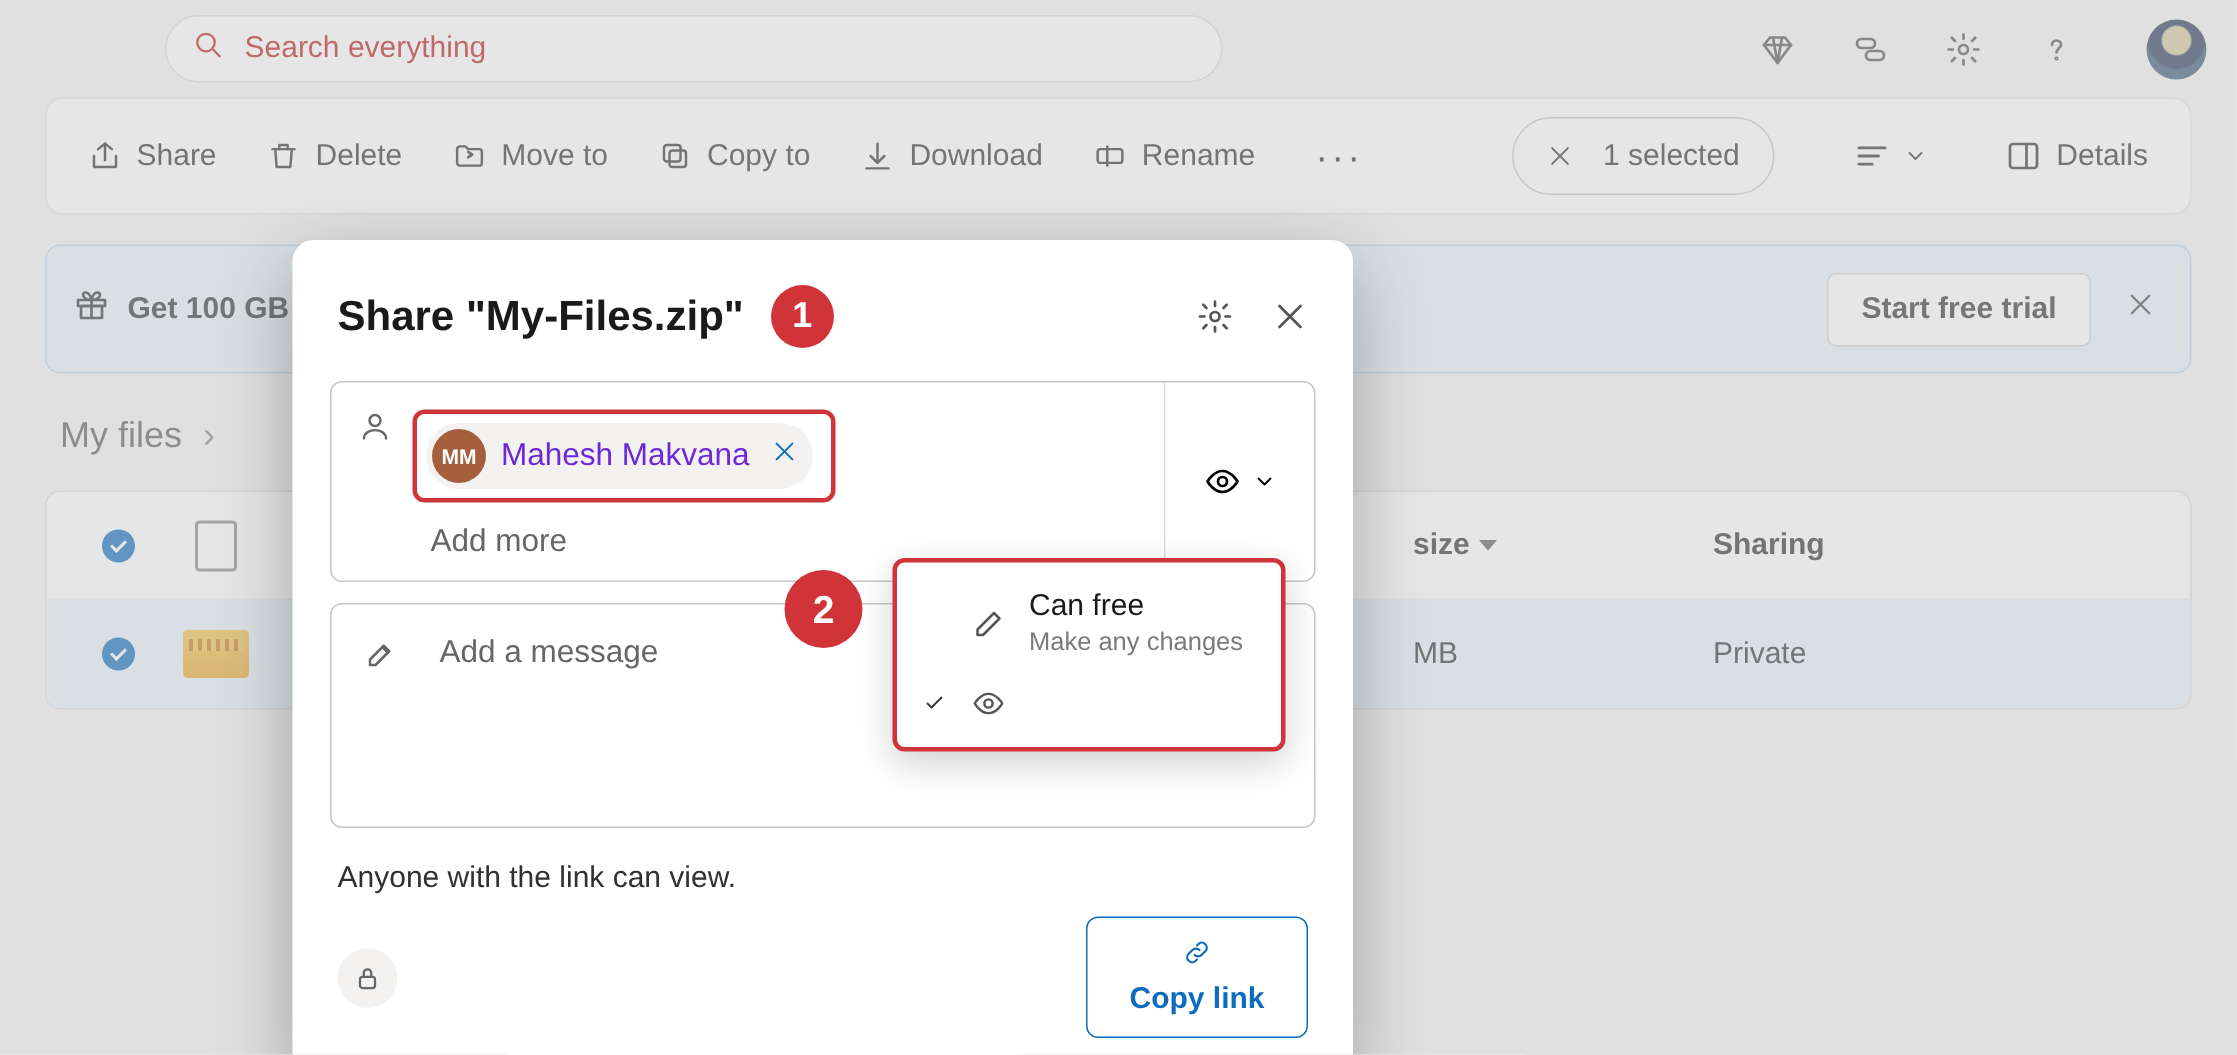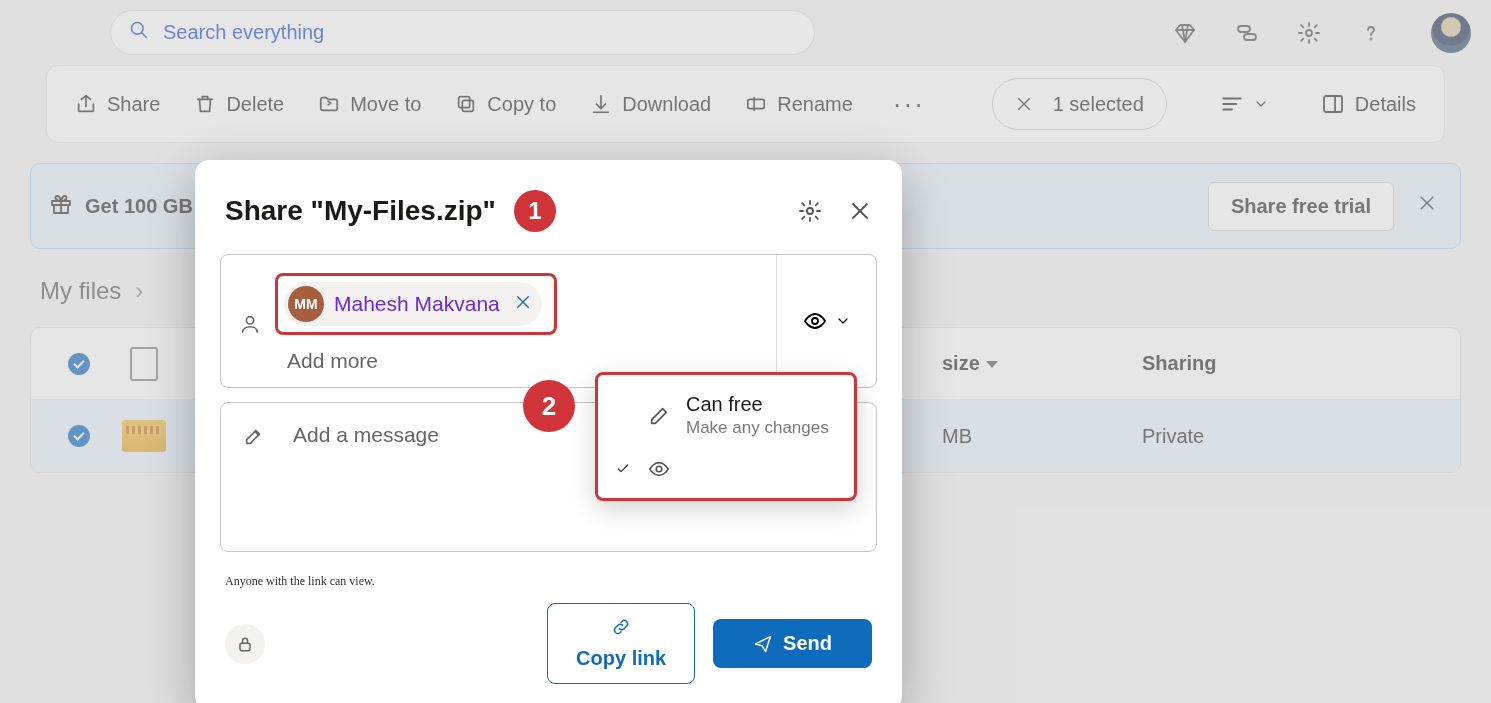--- a/index.html
+++ b/index.html
@@ -3,28 +3,28 @@
 <meta charset="utf-8">
 <style>
   * { box-sizing: border-box; margin: 0; padding: 0; font-family: "Segoe UI", -apple-system, sans-serif; }
   body { background: #f5f5f5; width: 1491px; height: 703px; overflow: hidden; position: relative; }
 
   
   .dim { position: absolute; inset: 0; background: rgba(200,200,200,0.45); pointer-events: none; z-index: 5; }
 
   
   .topbar { display: flex; align-items: center; height: 65px; padding: 0 20px 0 110px; gap: 12px; position: relative; z-index:1;}
-  .search { flex: 0 0 705px; height: 45px; background: #fff; border: 1px solid #ddd; border-radius: 24px; display: flex; align-items: center; padding: 0 18px; gap: 14px; color: #1d4ed8; font-size: 20px; }
+  .search { flex: 0 0 705px; height: 45px; background: #fff; border: 1px solid #ddd; border-radius: 24px; display: flex; align-items: center; padding: 0 18px; gap: 14px; color: #b91c1c; font-size: 20px; }
   .search svg { width: 20px; height:20px; }
   .topicons { margin-left: auto; display: flex; align-items: center; gap: 38px; }
   .topicons .ic { width: 24px; height: 24px; color: #555; display:flex; align-items:center; justify-content:center;}
   .avatar { width: 40px; height:40px; border-radius: 50%; background: radial-gradient(circle at 50% 35%, #d9c9a0 0 28%, #2b3b5b 32% 55%, #3a5a7a 60% 100%); margin-left: 10px; }
 
   
-  .toolwrap { padding: 0 46px; position:relative; z-index:1;}
+  .toolwrap { padding: 0 30px; position:relative; z-index:1;}
   .toolbar { background: #fff; border:1px solid #e5e5e5; border-radius: 12px; height: 78px; display:flex; align-items:center; padding: 0 28px; gap: 34px; color:#323130; font-size: 20px;}
   .tbtn { display:flex; align-items:center; gap:10px; color:#323130;}
   .tbtn svg { width:22px; height:22px; }
   .dots { font-size: 26px; letter-spacing: 2px; margin-left: 6px;}
   .selected-pill { margin-left:auto; border:1px solid #c8c8c8; border-radius: 28px; height:52px; padding:0 22px; display:flex; align-items:center; gap:20px; font-size:20px;}
   .sortbtn { display:flex; align-items:center; gap:8px; margin-left:18px;}
   .detailsbtn { display:flex; align-items:center; gap:10px; margin-left:18px;}
 
   
   .promo { margin: 20px 30px 0; border:1px solid #b6d5f0; background:#eaf3fc; border-radius:10px; height:86px; display:flex; align-items:center; padding:0 18px; color:#333; font-size:20px;}
@@ -58,41 +58,41 @@
   .mhead { display:flex; align-items:center; padding:0 30px; }
   .mtitle { font-size:28px; font-weight:700; color:#1b1a19;}
   .mhead .spacer{flex:1;}
   .mhic { width:24px; height:24px; color:#555; margin-left:26px;}
 
   .badge { width:42px; height:42px; border-radius:50%; background:#d13438; color:#fff; display:flex; align-items:center; justify-content:center; font-size:24px; font-weight:700; margin-left:18px;}
 
   .sharebox { margin: 22px 25px 0; border:1px solid #c8c6c4; border-radius:8px; display:flex;}
   .sb-left { flex:1; padding:18px 18px 14px 18px;}
   .sb-right { width:100px; border-left:1px solid #e1dfdd; display:flex; align-items:center; justify-content:center; gap:8px;}
-  .chip-row{ display:flex; align-items:flex-end; gap:14px;}
+  .chip-row{ display:flex; align-items:flex-start; gap:14px;}
   .personic { width:22px; height:22px; color:#666;}
   .chip { border:3px solid #d13438; border-radius:8px; padding:6px 12px 6px 6px; display:flex; align-items:center; gap:12px;}
   .chip-inner { background:#f3f2f1; border-radius:28px; padding:4px 10px 4px 4px; display:flex; align-items:center; gap:10px;}
   .mm { width:36px; height:36px; border-radius:50%; background:#a65f3e; color:#fff; font-size:14px; font-weight:600; display:flex; align-items:center; justify-content:center;}
   .chipname { font-size:21px; color:#6d28d9;}
   .chipx { color:#0f6cbd; font-size:20px; margin-left:4px;}
   .addmore { font-size:21px; color:#666; margin-left:48px; margin-top:14px;}
 
   .msgbox { margin:14px 25px 0; border:1px solid #c8c6c4; border-radius:8px; padding:20px 22px; min-height:150px; display:flex; align-items:flex-start; gap:28px; font-size:21px; color:#666; position:relative;}
   .msgbox svg{ width:22px; height:22px; margin-top:2px;}
 
   
   .dd { position:absolute; left:595px; top:372px; width:262px; background:#fff; border:3px solid #d13438; border-radius:8px; box-shadow:0 8px 24px rgba(0,0,0,.18); z-index:30; padding:8px 0;}
   .dditem { display:flex; align-items:center; padding:10px 16px; gap:16px;}
   .ddcheck { width:18px; display:flex; justify-content:center; color:#333;}
   .ddicon { width:22px; color:#555; display:flex; justify-content:center;}
   .ddtext .t1{ font-size:20px; color:#1b1a19;}
   .ddtext .t2{ font-size:17px; color:#7a7a7a; margin-top:2px;}
 
-  .linkdesc { margin:22px 30px 0; font-size:12px; color:#323130;font-family:Liberation Serif, serif;}
+  .linkdesc { margin:22px 30px 0; font-size:20px; color:#323130;}
   .footer { margin:14px 30px 0; display:flex; align-items:center;}
   .lockcirc{ width:40px; height:40px; border-radius:50%; background:#f3f2f1; display:flex; align-items:center; justify-content:center; color:#666;}
   .copybtn { margin-left:auto; border:1.5px solid #0f6cbd; color:#0f6cbd; background:#fff; border-radius:8px; padding:13px 28px; font-size:20px; font-weight:600; display:flex; align-items:center; gap:10px;flex-direction:column;}
   .sendbtn { margin-left:18px; background:#0f6cbd; color:#fff; border-radius:8px; padding:13px 40px; font-size:20px; font-weight:600; display:flex; align-items:center; gap:10px;}
 
   
   .ann2 { position:absolute; left:523px; top:380px; width:52px; height:52px; border-radius:50%; background:#d13438; color:#fff; display:flex; align-items:center; justify-content:center; font-size:26px; font-weight:700; z-index:40;}
 
   svg { stroke: currentColor; fill:none; stroke-width:1.8; stroke-linecap:round; stroke-linejoin:round; }
 </style>
@@ -220,21 +220,21 @@
     <span>
       <svg viewBox="0 0 24 24" width="24" height="24">
           <rect x="3" y="9" width="18" height="4"></rect>
           <rect x="5" y="13" width="14" height="8"></rect>
           <line x1="12" y1="9" x2="12" y2="21"></line>
           <path d="M12 9s-1-5-4-5-2 5 4 5zM12 9s1-5 4-5 2 5-4 5z"></path>
         </svg>
     </span>
     <span style="font-weight:600;">Get 100 GB</span>
   </div>
-  <div class="trial">Share free trial</div>
+  <div class="trial">Start free trial</div>
   <div class="closep">
     <svg viewBox="0 0 24 24" width="20" height="20">
         <line x1="5" y1="5" x2="19" y2="19"></line>
         <line x1="19" y1="5" x2="5" y2="19"></line>
       </svg>
   </div>
 </div>
 
 <div class="crumb">
   <span>My files</span>
@@ -339,26 +339,20 @@
           <path d="M9 11V8a3 3 0 016 0v3"></path>
         </svg>
     </div>
     <div class="copybtn">
       <svg viewBox="0 0 24 24" width="20" height="20">
           <path d="M10 14a4 4 0 005.66 0l3-3a4 4 0 00-5.66-5.66l-1 1"></path>
           <path d="M14 10a4 4 0 00-5.66 0l-3 3a4 4 0 005.66 5.66l1-1"></path>
         </svg>
       <span>Copy link</span>
     </div>
-    <div class="sendbtn">
-      <svg viewBox="0 0 24 24" width="20" height="20" style="stroke:#fff">
-          <path d="M3 12l18-9-6 18-4-7z"></path>
-        </svg>
-      <span>Send</span>
-    </div>
   </div>
 </div>
 
 <div class="dd">
   <div class="dditem">
     <div class="ddcheck"></div>
     <div class="ddicon">
         <svg viewBox="0 0 24 24" width="22" height="22">
           <path d="M4 20h4L20 8l-4-4L4 16z"></path>
         </svg>

